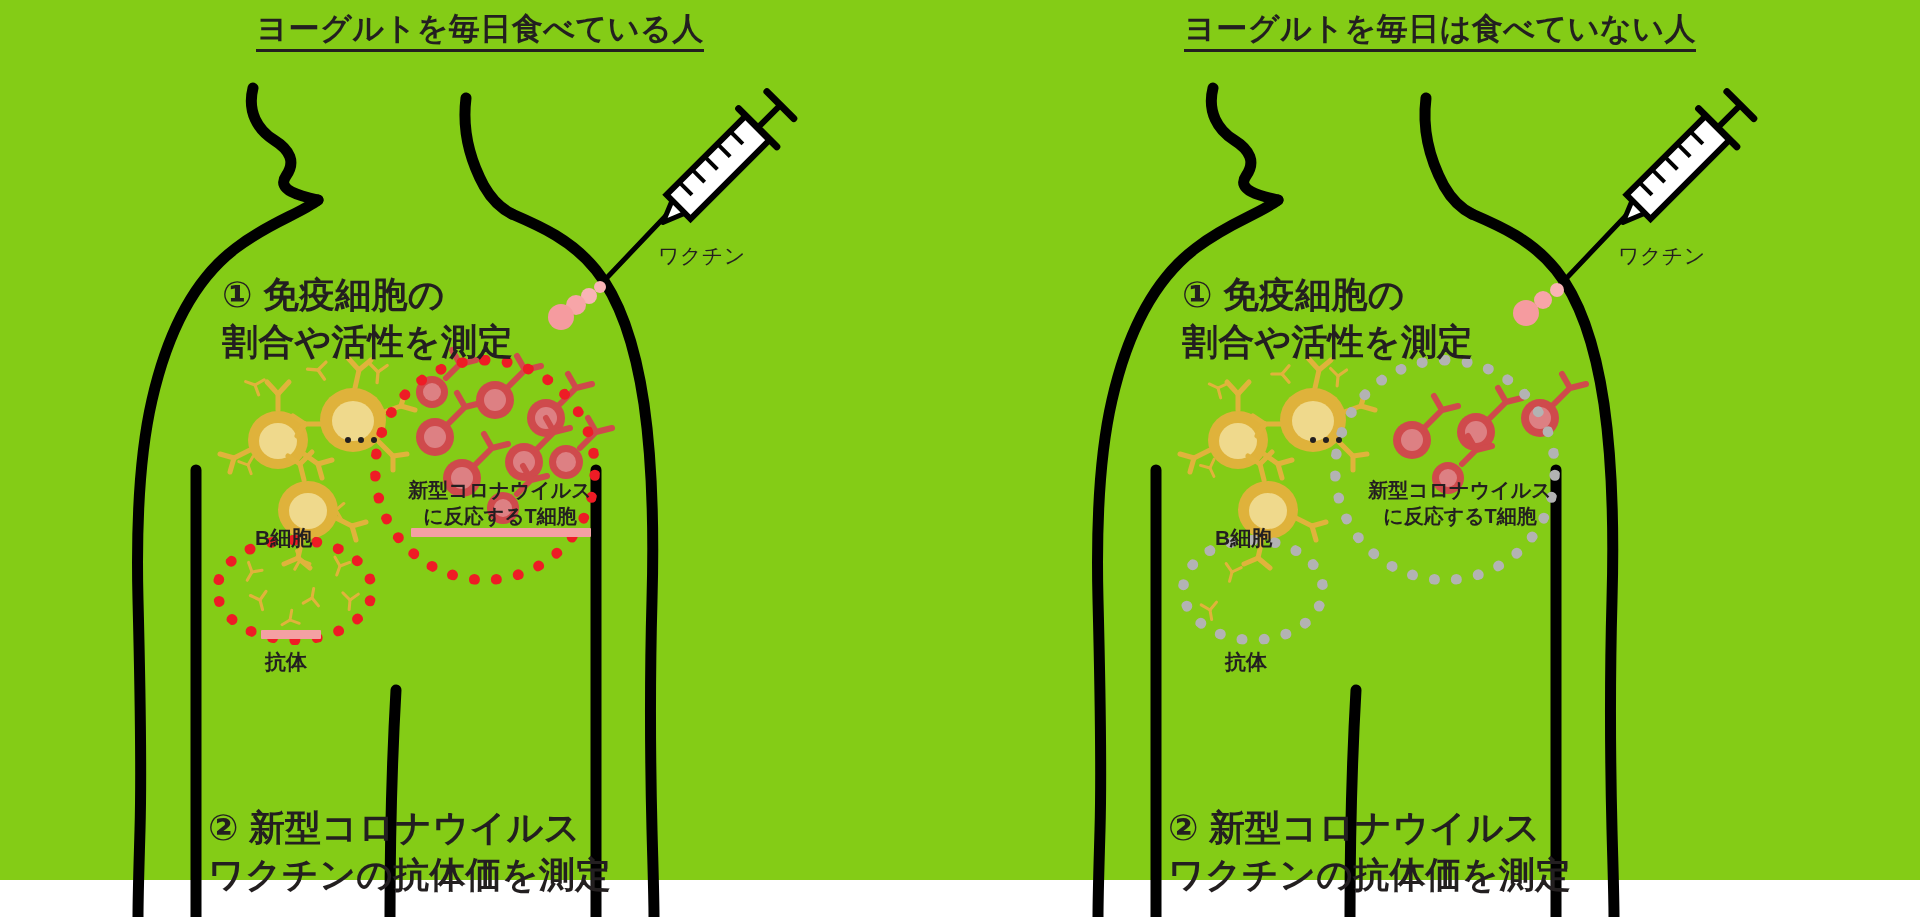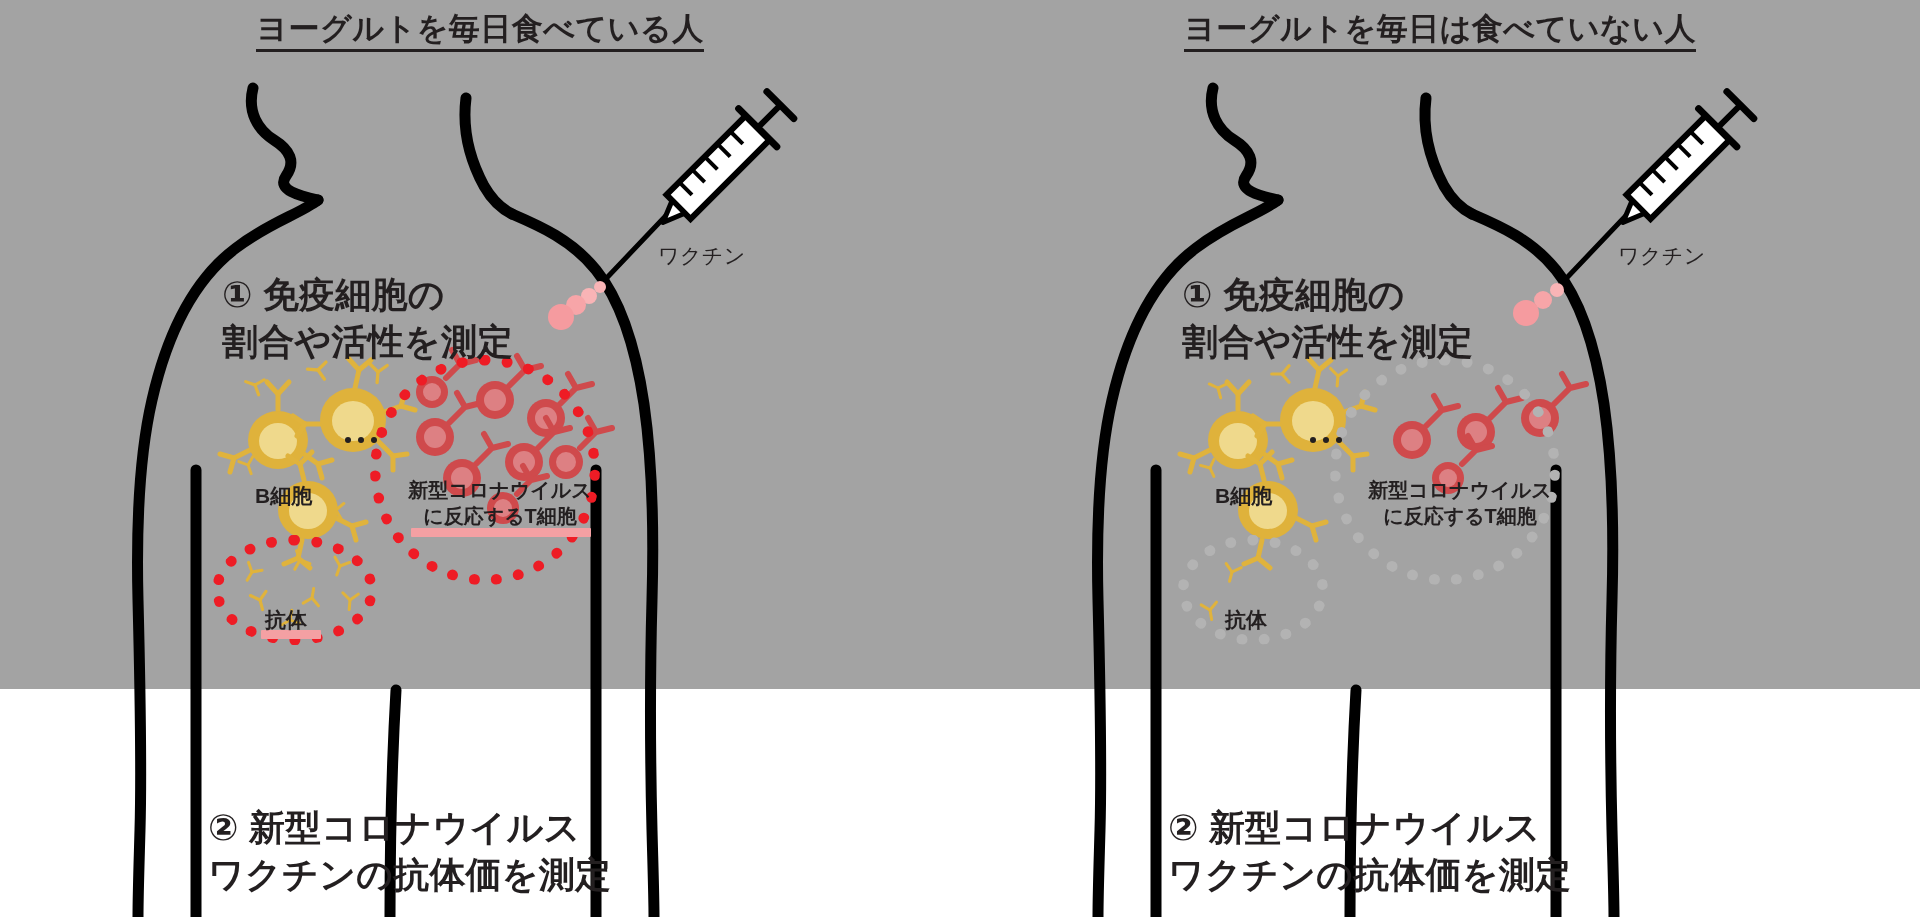--- a/index.html
+++ b/index.html
@@ -10,22 +10,22 @@
   body {
     width: 1920px;
     height: 917px;
     overflow: hidden;
     font-family: "Liberation Sans", "DejaVu Sans", sans-serif;
     color: #231f20;
   }
   .stage {
     position: relative;
     width: 1920px;
-    height: 689px;
-    background: #a3a3a3;
+    height: 880px;
+    background: #84cc16;
   }
   .panel {
     position: absolute;
     top: 0;
     width: 960px;
     height: 917px;
   }
   .panel-left  { left: 0; }
   .panel-right { left: 960px; }
 
@@ -73,20 +73,21 @@
     letter-spacing: 0.4px;
     white-space: nowrap;
     text-align: center;
   }
 
   .cell-label {
     position: absolute;
     font-size: 21px;
     font-weight: 700;
     white-space: nowrap;
+    margin-top: 42px;
   }
   .label-bcell   { left: 255px; top: 482px; }
   .label-antibody{ left: 265px; top: 606px; }
   .label-tcell {
     position: absolute;
     left: 400px;
     top: 478px;
     font-size: 20px;
     font-weight: 700;
     line-height: 1.28;

